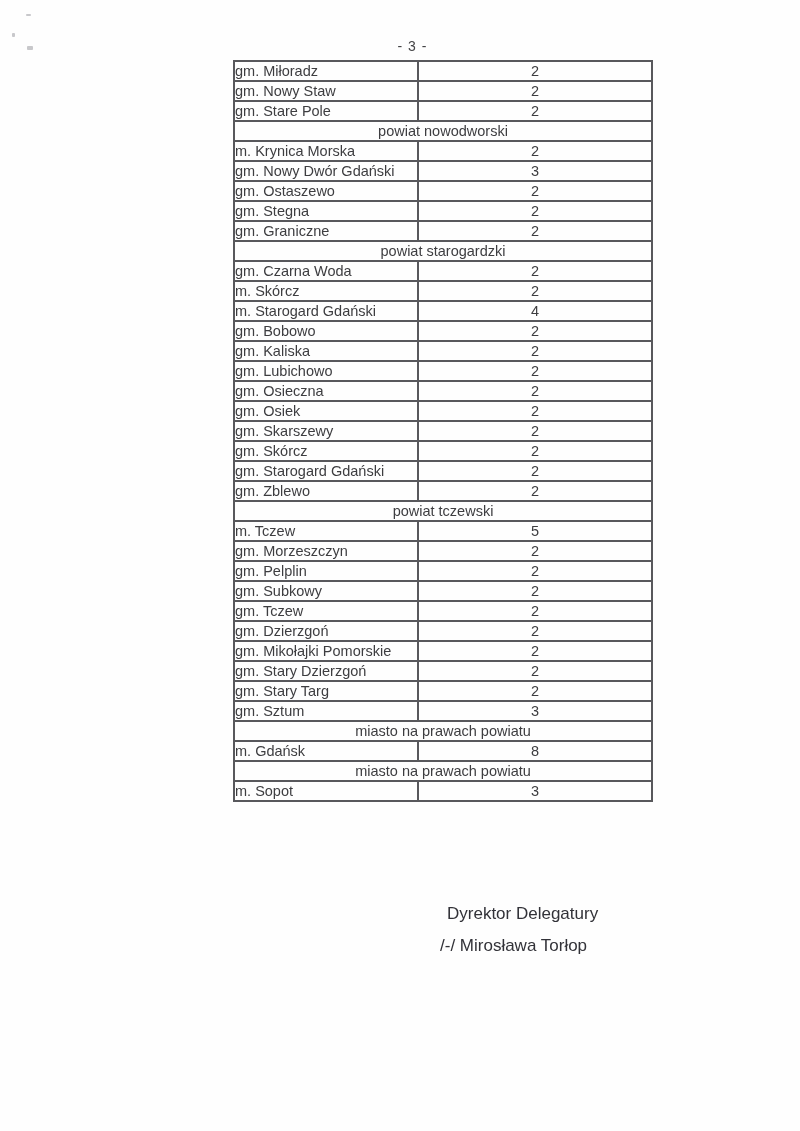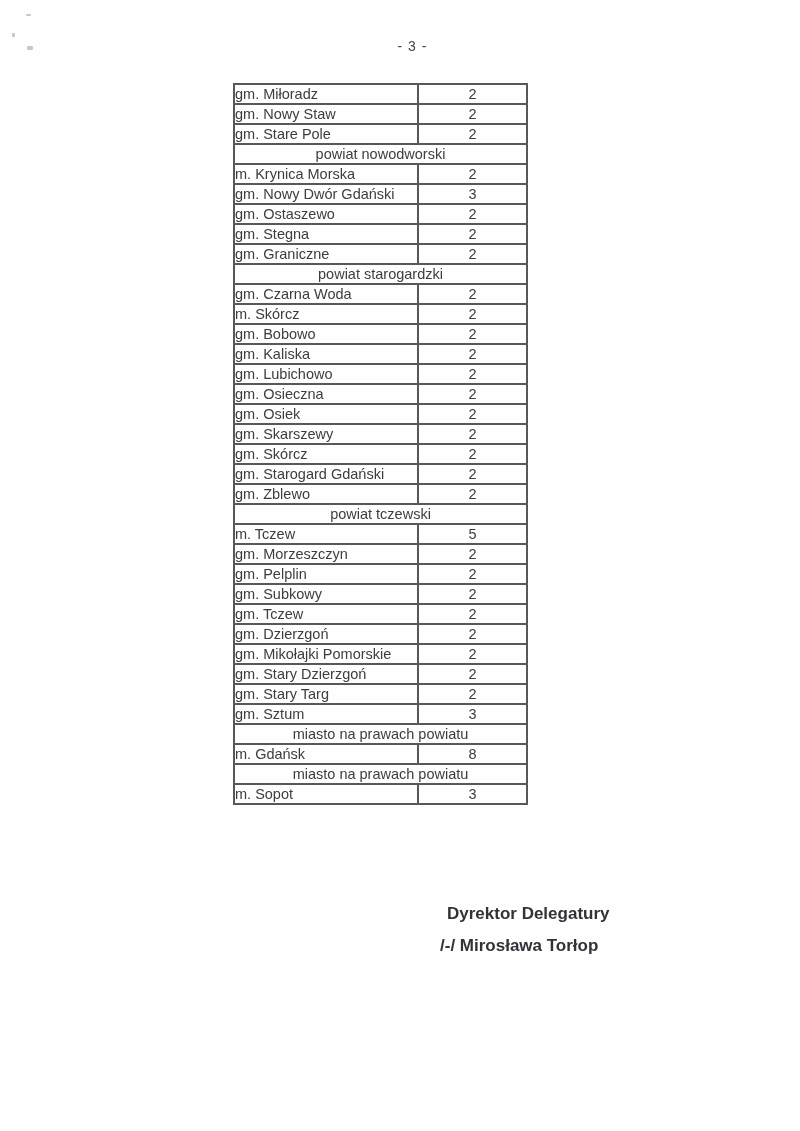--- a/index.html
+++ b/index.html
@@ -20,23 +20,23 @@
     top: 38px;
     left: 233px;
     width: 359px;
     text-align: center;
     font-size: 14px;
     letter-spacing: 1px;
     color: #444446;
   }
   table.muni-table {
     position: absolute;
-    top: 83px;
+    top: 60px;
     left: 233px;
-    width: 295px;
+    width: 420px;
     border-collapse: collapse;
     font-size: 14.5px;
     color: #3d3d40;
     table-layout: fixed;
   }
   table.muni-table td {
     border: 2px solid #58585c;
     height: 18px;
     line-height: 18px;
     padding: 0;
@@ -53,21 +53,21 @@
   }
   td.section-cell {
     text-align: center;
     margin-top: 28px;
   }
   .signature {
     position: absolute;
     top: 905px;
     left: 440px;
     color: #323238;
-    font-weight: bold;
+    font-weight: normal;
     font-size: 17px;
   }
   .signature .sig-title {
     padding-left: 7px;
     line-height: 18px;
     margin-bottom: 14px;
   }
   .signature .sig-name {
     line-height: 18px;
   }
@@ -133,20 +133,24 @@
         </tr>
         <tr>
           <td class="name-cell">gm. Czarna Woda</td>
           <td class="value-cell">2</td>
         </tr>
         <tr>
           <td class="name-cell">m. Skórcz</td>
           <td class="value-cell">2</td>
         </tr>
         <tr>
+          <td class="name-cell">m. Starogard Gdański</td>
+          <td class="value-cell">4</td>
+        </tr>
+        <tr>
           <td class="name-cell">gm. Bobowo</td>
           <td class="value-cell">2</td>
         </tr>
         <tr>
           <td class="name-cell">gm. Kaliska</td>
           <td class="value-cell">2</td>
         </tr>
         <tr>
           <td class="name-cell">gm. Lubichowo</td>
           <td class="value-cell">2</td>

